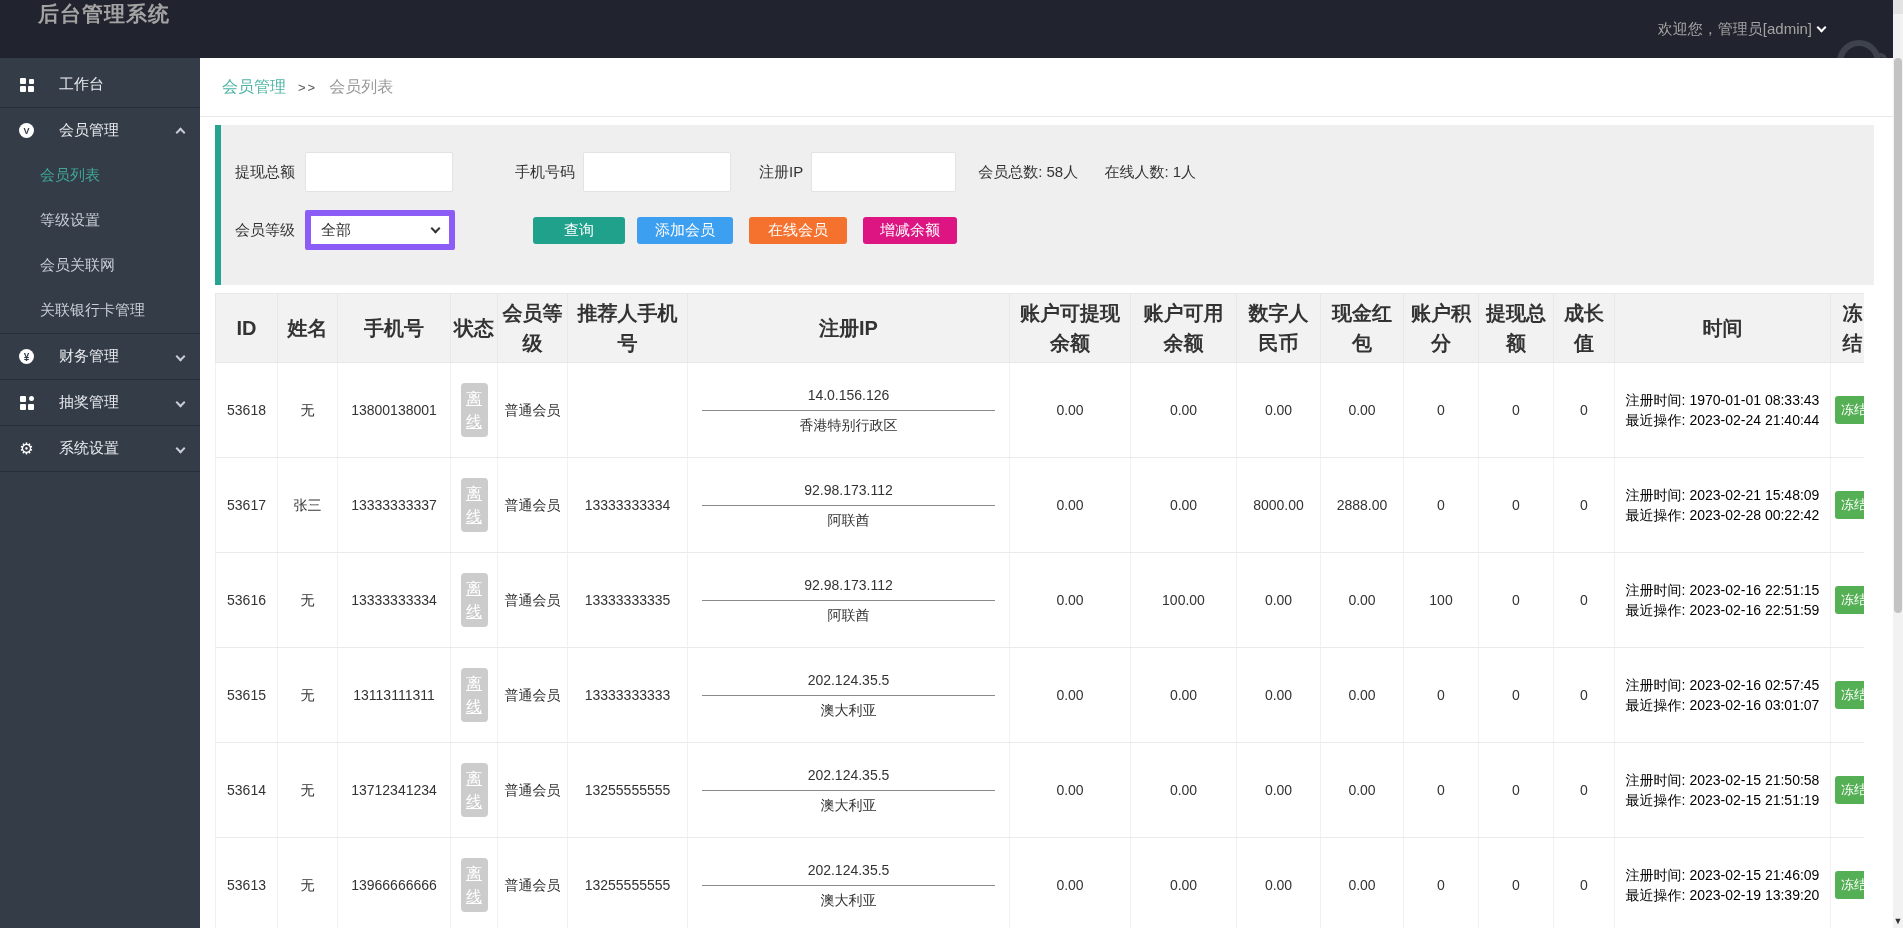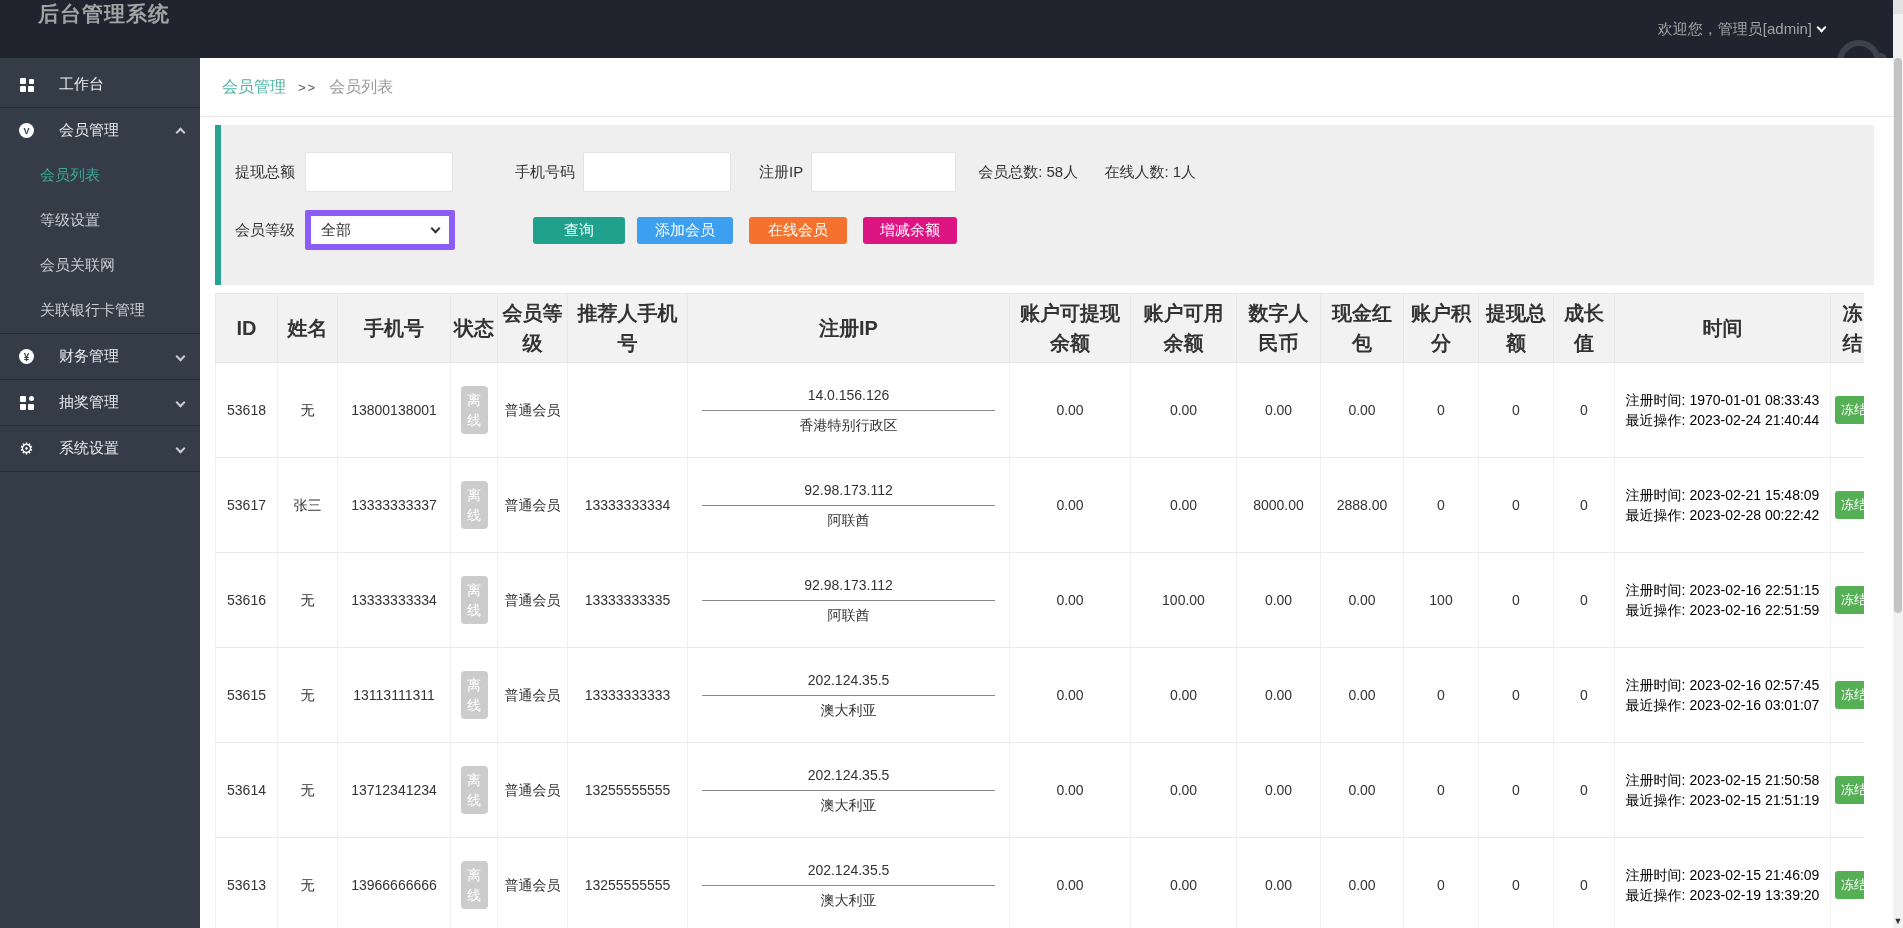--- a/index.html
+++ b/index.html
@@ -70,22 +70,22 @@
   
   .table-wrap { margin:8px 39px 0 15px; overflow:hidden; }
   table { border-collapse:collapse; table-layout:fixed; width:1659px; }
   th { background:#f2f2f2; border:1px solid #e8e8e8; font-size:20px; color:#333;
     font-weight:700; height:66px; padding:4px 3px; line-height:1.5; word-break:break-all; }
   td { border:1px solid #f1f1f1; border-bottom:1px solid #eaeaea; text-align:center;
     vertical-align:middle; font-size:14px; color:#333; padding:6px 4px;
     word-break:break-all; line-height:1.45; background:#fff; }
   tr.data-row { height:95px; }
   .badge-off { display:inline-block; width:27px; background:#ccc; color:#fff;
-    font-size:14px; line-height:1.45; padding:4px 0; border-radius:4px;
-    word-break:break-all; }
+    font-size:16px; line-height:1.45; padding:4px 0; border-radius:4px;
+    word-break:break-all;text-decoration:underline; }
   .ip-line { color:#333; }
   .ip-sep { border-bottom:1px solid #8a8a8a; margin:4px 10px; height:1px; }
   .time-cell div { color:#000000; }
   .act-btn { width:38px; background:#55b055; color:#fff; border:none; border-radius:3px;
     font-size:13px; line-height:1.5; padding:4px 0 5px; word-break:break-all;
     cursor:pointer; font-family:inherit; }
 
   
   .vscroll { position:absolute; right:0; top:0; width:10px; height:928px;
     background:#f2f2f2; z-index:9; }

